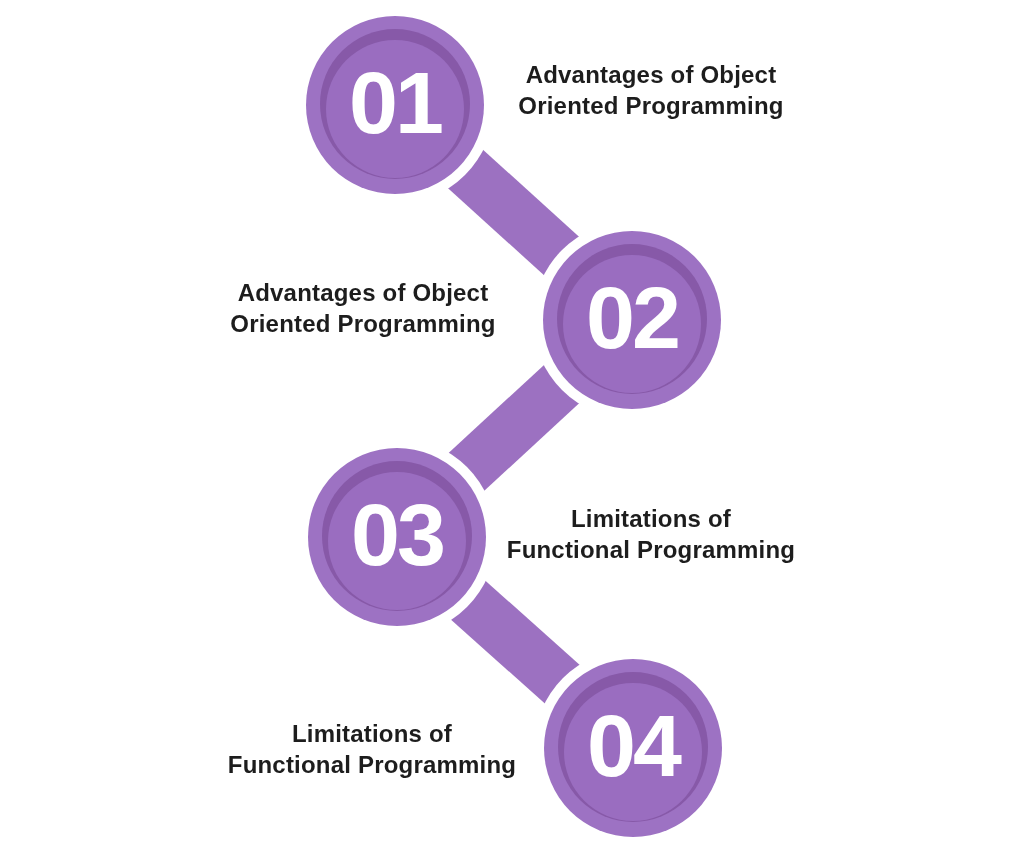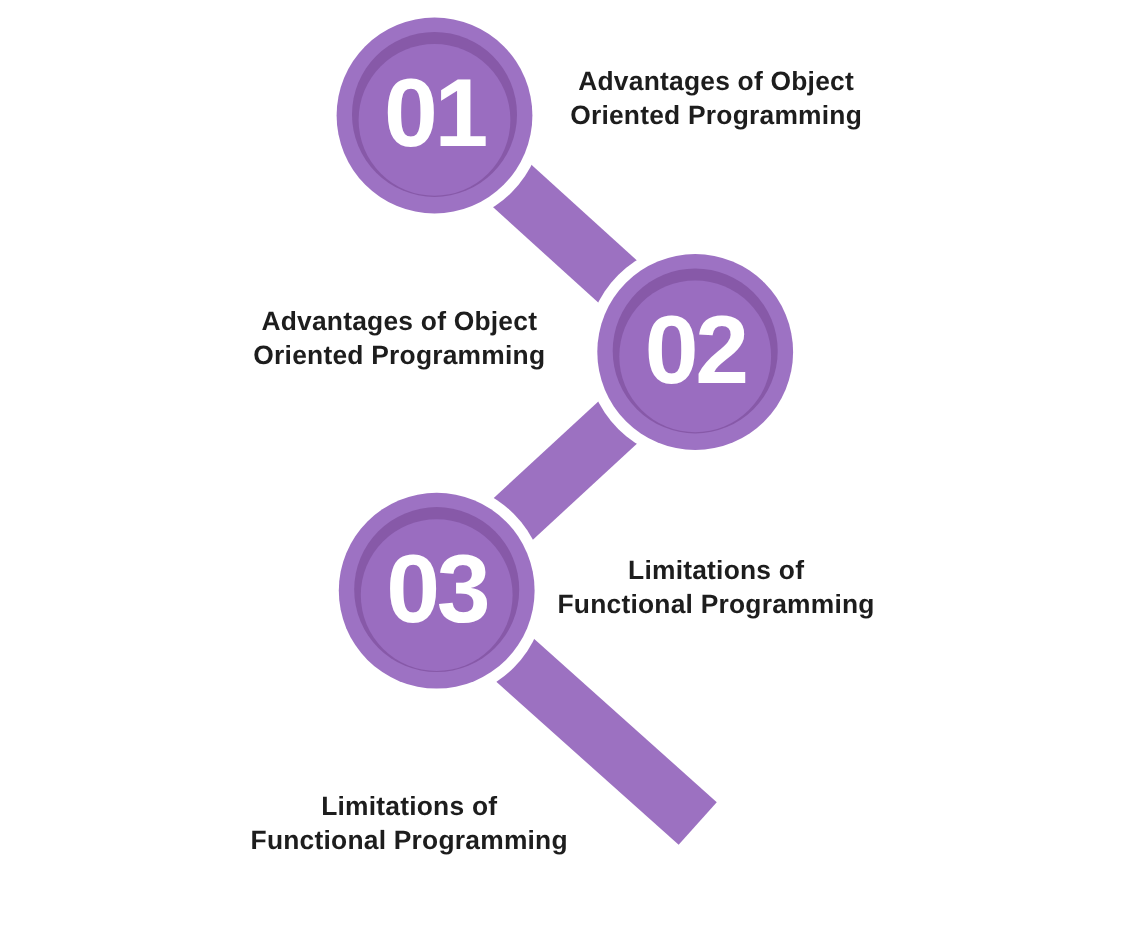--- a/index.html
+++ b/index.html
@@ -130,18 +130,23 @@
   <div class="node node-3">
     <div class="ring"></div>
     <div class="inner"></div>
     <span class="num">03</span>
   </div>
   <div class="label label-3">
     <span>Limitations of</span><br>
     <span>Functional Programming</span>
   </div>
 
+  <div class="node node-4">
+    <div class="ring"></div>
+    <div class="inner"></div>
+    <span class="num">04</span>
+  </div>
   <div class="label label-4">
     <span>Limitations of</span><br>
     <span>Functional Programming</span>
   </div>
 
 </div>
 
 </body></html>

